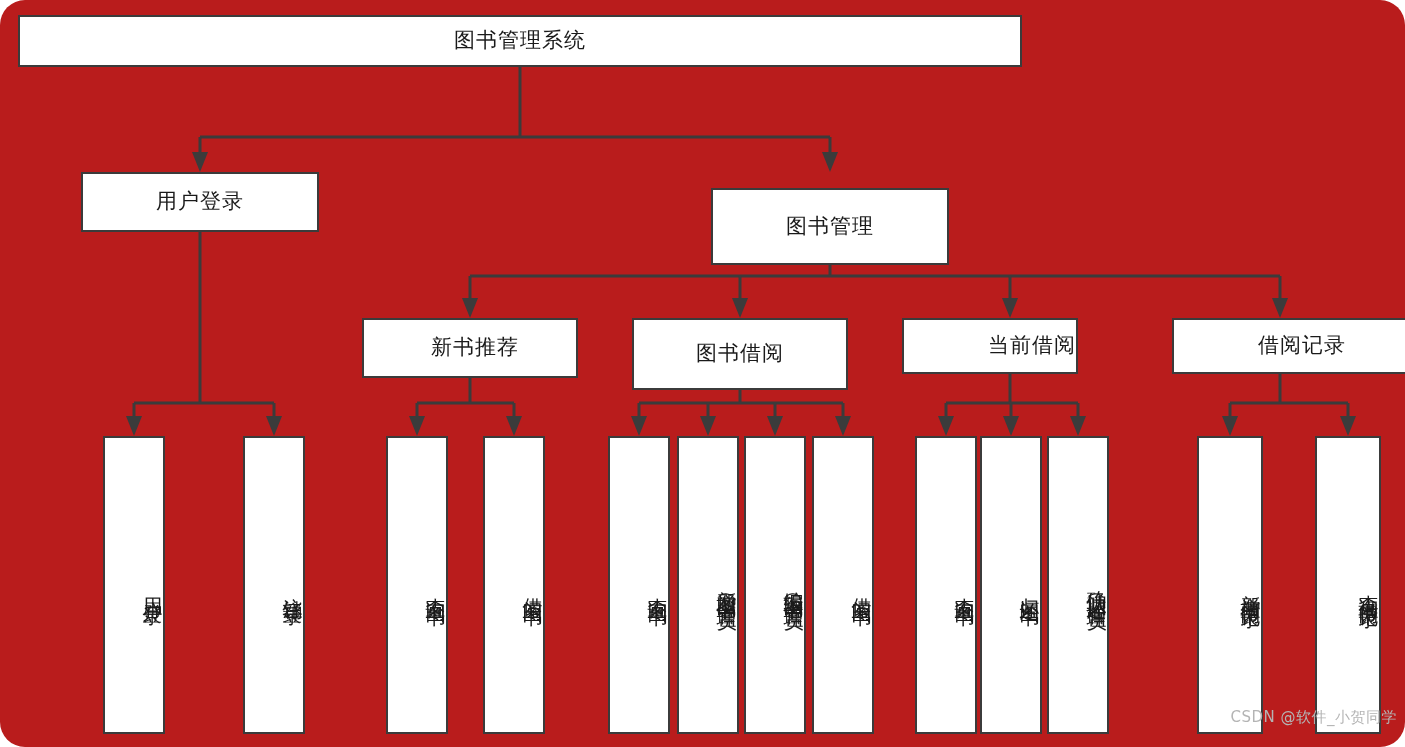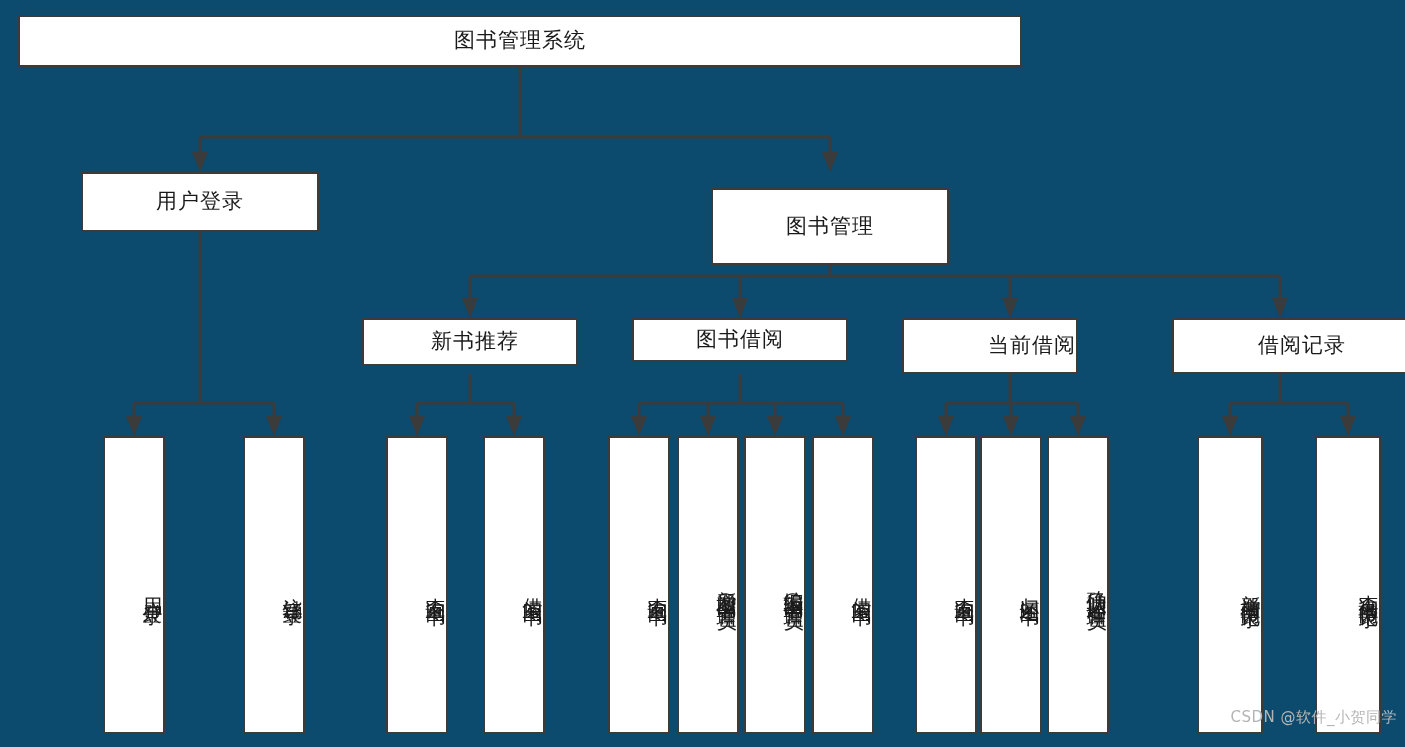--- a/index.html
+++ b/index.html
@@ -7,22 +7,23 @@
     padding: 0;
     background: #ffffff;
   }
   body {
     font-family: "DejaVu Sans", "Liberation Sans", sans-serif;
   }
   #canvas {
     position: relative;
     width: 1405px;
     height: 747px;
-    background: #0c4a6e;
+    background: #b91c1c;
     overflow: hidden;
+    border-radius: 25px;
   }
   #wires {
     position: absolute;
     left: 0;
     top: 0;
     width: 1405px;
     height: 747px;
   }
   .node {
     position: absolute;
@@ -126,24 +127,24 @@
   <div id="nodes">
       <div class="node horiz" style="left: 18px; top: 15px; width: 1004px; height: 52px; border-color: rgb(59, 59, 59); background: rgb(255, 255, 255); color: rgb(26, 26, 26);">
         <span class="node-label">图书管理系统</span>
       </div>
       <div class="node horiz" style="left: 81px; top: 172px; width: 238px; height: 60px; border-color: rgb(59, 59, 59); background: rgb(255, 255, 255); color: rgb(26, 26, 26);">
         <span class="node-label">用户登录</span>
       </div>
       <div class="node horiz" style="left: 711px; top: 188px; width: 238px; height: 77px; border-color: rgb(59, 59, 59); background: rgb(255, 255, 255); color: rgb(26, 26, 26);">
         <span class="node-label">图书管理</span>
       </div>
-      <div class="node horiz" style="left: 362px; top: 318px; width: 216px; height: 48px; border-color: rgb(59, 59, 59); background: rgb(255, 255, 255); color: rgb(26, 26, 26); padding-left: 10px;">
+      <div class="node horiz" style="left: 362px; top: 318px; width: 216px; height: 60px; border-color: rgb(59, 59, 59); background: rgb(255, 255, 255); color: rgb(26, 26, 26); padding-left: 10px;">
         <span class="node-label">新书推荐</span>
       </div>
-      <div class="node horiz" style="left: 632px; top: 318px; width: 216px; height: 44px; border-color: rgb(59, 59, 59); background: rgb(255, 255, 255); color: rgb(26, 26, 26);">
+      <div class="node horiz" style="left: 632px; top: 318px; width: 216px; height: 72px; border-color: rgb(59, 59, 59); background: rgb(255, 255, 255); color: rgb(26, 26, 26);">
         <span class="node-label">图书借阅</span>
       </div>
       <div class="node horiz" style="left: 902px; top: 318px; width: 176px; height: 56px; border-color: rgb(59, 59, 59); background: rgb(255, 255, 255); color: rgb(26, 26, 26); justify-content: flex-end;">
         <span class="node-label">当前借阅</span>
       </div>
       <div class="node horiz" style="left: 1172px; top: 318px; width: 260px; height: 56px; border-color: rgb(59, 59, 59); background: rgb(255, 255, 255); color: rgb(26, 26, 26);">
         <span class="node-label">借阅记录</span>
       </div>
       <div class="node vert" style="left: 103px; top: 436px; width: 62px; height: 298px; border-color: rgb(59, 59, 59); background: rgb(255, 255, 255); color: rgb(26, 26, 26);">
         <span class="node-label">用户登录</span>

